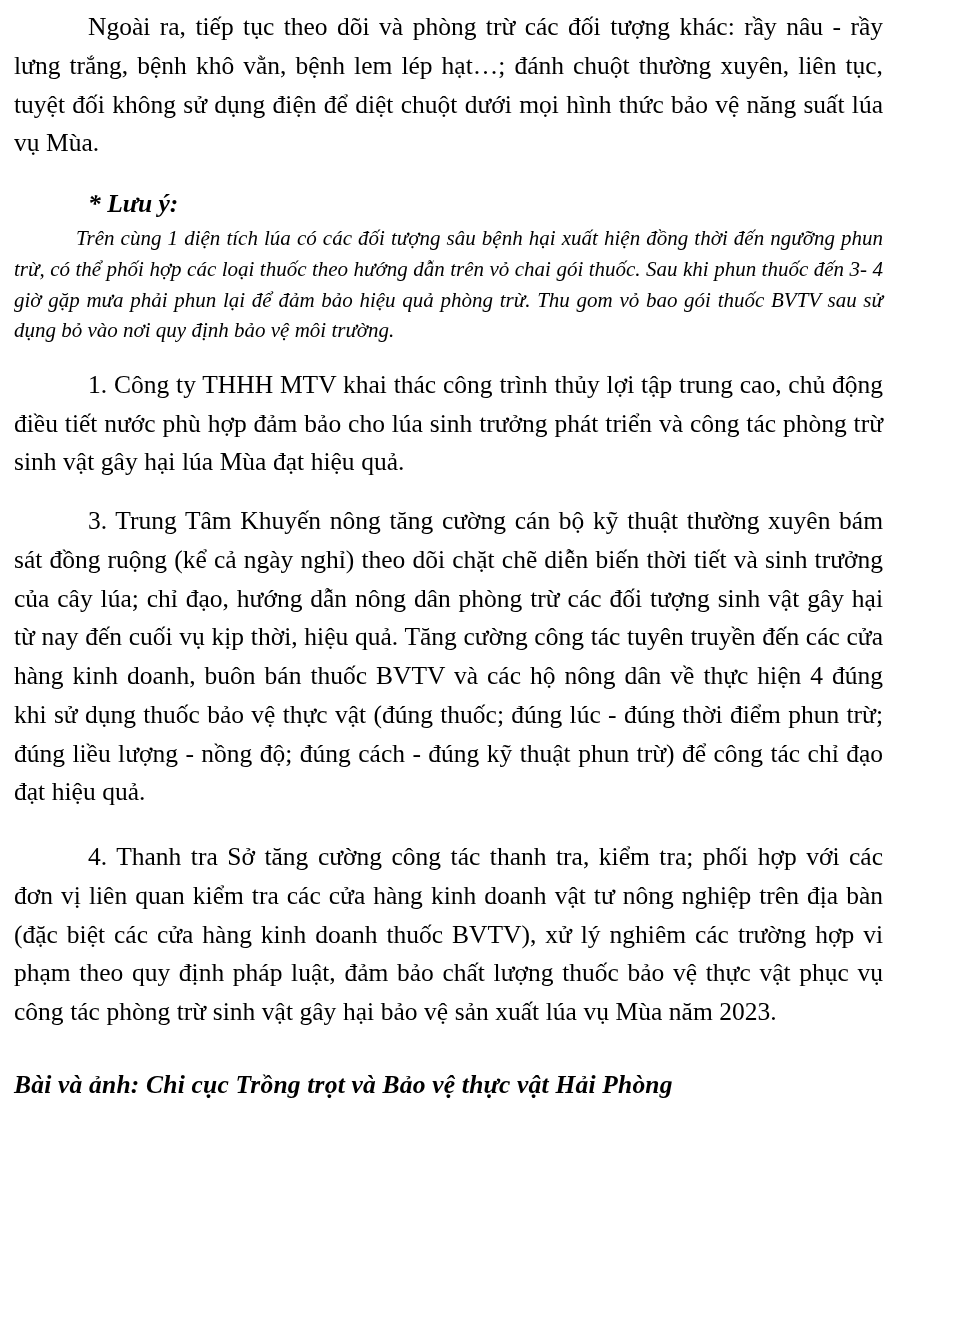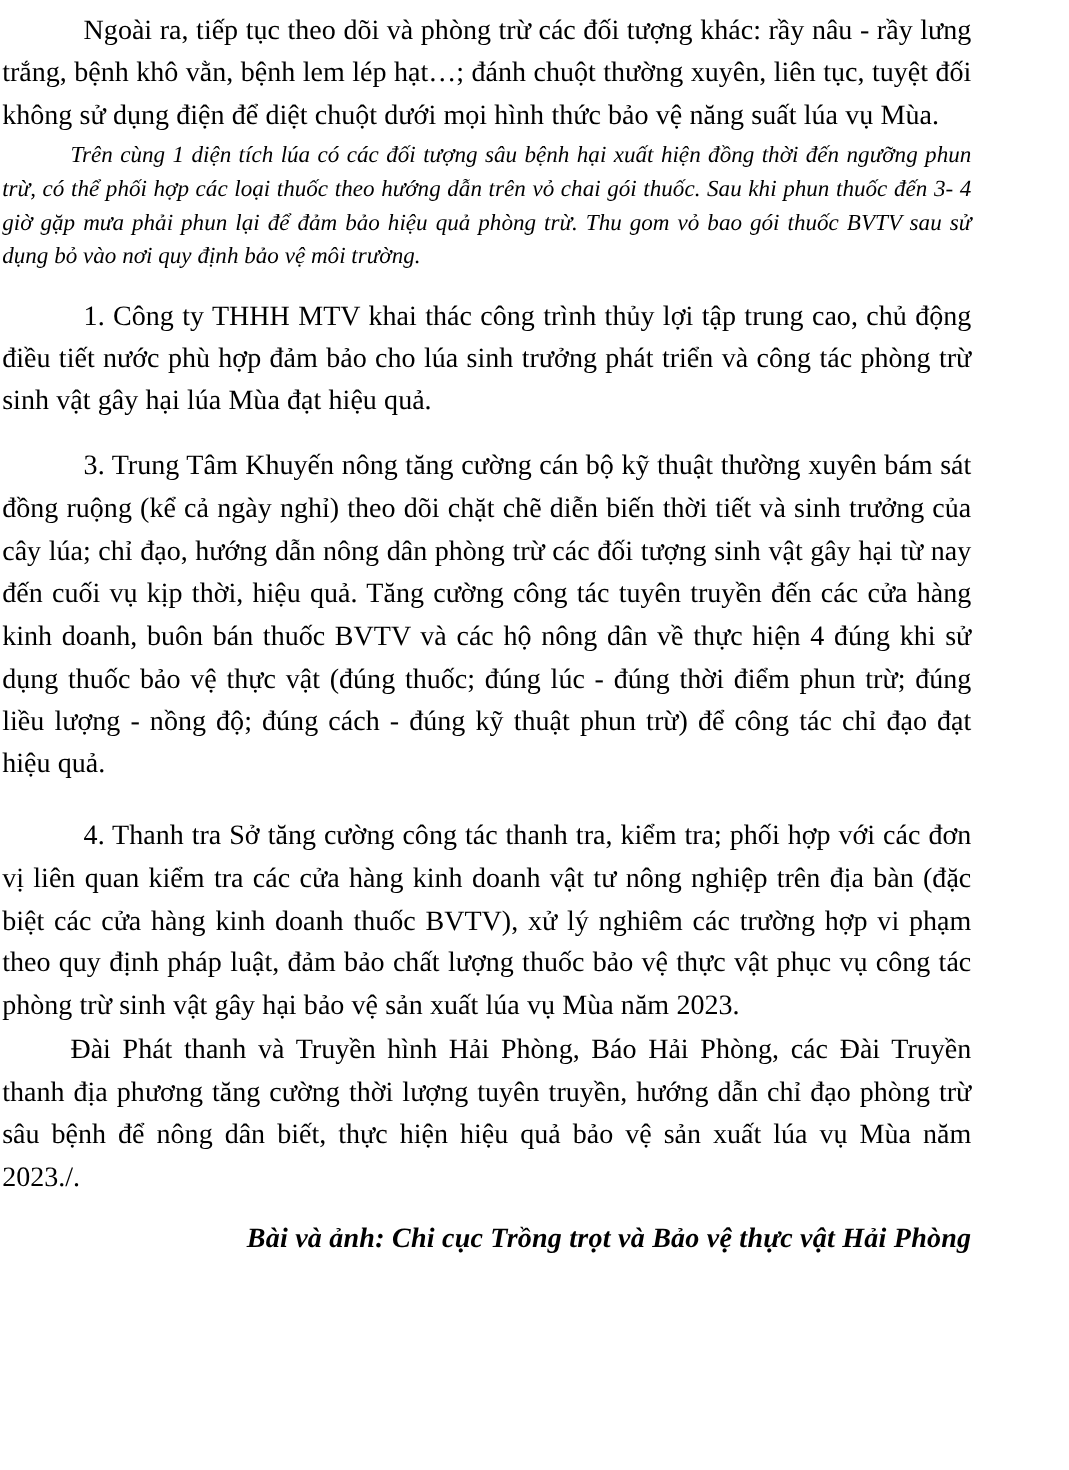--- a/index.html
+++ b/index.html
@@ -11,21 +11,21 @@
     width: 972px;
     height: 1336px;
     font-family: "Liberation Serif", "DejaVu Serif", serif;
     color: #000000;
   }
   .page {
     position: relative;
     width: 897px;
     min-height: 1336px;
     box-sizing: border-box;
-    padding: 8px 14px 10px 2px;
+    padding: 8px 14px 10px 14px;
   }
   .para {
     font-size: 25.5px;
     line-height: 1.52;
     text-align: justify;
     text-justify: inter-word;
     margin: 0 0 1px 0;
     word-spacing: 0.2px;
   }
   .indent {
@@ -53,39 +53,38 @@
   .gap-top {
     margin-top: 20px;
   }
   .gap-top-lg {
     margin-top: 26px;
   }
   .signature {
     font-size: 25.5px;
     font-style: italic;
     font-weight: bold;
-    text-align: right;
-    margin-top: 21px;
+    margin-top: 38px;
     letter-spacing: 0.2px;
   }
 </style>
 </head>
 <body>
 
 <div class="page">
 
   <p class="para indent">Ngoài ra, tiếp tục theo dõi và phòng trừ các đối tượng khác: rầy nâu - rầy lưng trắng, bệnh khô vằn, bệnh lem lép hạt…; đánh chuột thường xuyên, liên tục, tuyệt đối không sử dụng điện để diệt chuột dưới mọi hình thức bảo vệ năng suất lúa vụ Mùa.</p>
 
+  <p class="note-head">* Lưu ý:</p>
 
   <p class="note-body">Trên cùng 1 diện tích lúa có các đối tượng sâu bệnh hại xuất hiện đồng thời đến ngưỡng phun trừ, có thể phối hợp các loại thuốc theo hướng dẫn trên vỏ chai gói thuốc. Sau khi phun thuốc đến 3- 4 giờ gặp mưa phải phun lại để đảm bảo hiệu quả phòng trừ. Thu gom vỏ bao gói thuốc BVTV sau sử dụng bỏ vào nơi quy định bảo vệ môi trường.</p>
 
   <p class="para indent gap-top">1. Công ty THHH MTV khai thác công trình thủy lợi tập trung cao, chủ động điều tiết nước phù hợp đảm bảo cho lúa sinh trưởng phát triển và công tác phòng trừ sinh vật gây hại lúa Mùa đạt hiệu quả.</p>
 
   <p class="para indent gap-top">3. Trung Tâm Khuyến nông tăng cường cán bộ kỹ thuật thường xuyên bám sát đồng ruộng (kể cả ngày nghỉ) theo dõi chặt chẽ diễn biến thời tiết và sinh trưởng của cây lúa; chỉ đạo, hướng dẫn nông dân phòng trừ các đối tượng sinh vật gây hại từ nay đến cuối vụ kịp thời, hiệu quả. Tăng cường công tác tuyên truyền đến các cửa hàng kinh doanh, buôn bán thuốc BVTV và các hộ nông dân về thực hiện 4 đúng khi sử dụng thuốc bảo vệ thực vật (đúng thuốc; đúng lúc - đúng thời điểm phun trừ; đúng liều lượng - nồng độ; đúng cách - đúng kỹ thuật phun trừ) để công tác chỉ đạo đạt hiệu quả.</p>
 
   <p class="para indent gap-top-lg">4. Thanh tra Sở tăng cường công tác thanh tra, kiểm tra; phối hợp với các đơn vị liên quan kiểm tra các cửa hàng kinh doanh vật tư nông nghiệp trên địa bàn (đặc biệt các cửa hàng kinh doanh thuốc BVTV), xử lý nghiêm các trường hợp vi phạm theo quy định pháp luật, đảm bảo chất lượng thuốc bảo vệ thực vật phục vụ công tác phòng trừ sinh vật gây hại bảo vệ sản xuất lúa vụ Mùa năm 2023.</p>
 
 
-  <p class="para indent-sm">Đài Phát thanh và Truyền hình Hải Phòng, Báo Hải Phòng, các Đài Truyền thanh địa phương tăng cường thời lượng tuyên truyền, hướng dẫn chỉ đạo phòng trừ sâu bệnh để nông dân biết, thực hiện hiệu quả bảo vệ sản xuất lúa vụ Mùa năm 2023./.</p>
 
   <p class="signature">Bài và ảnh: Chi cục Trồng trọt và Bảo vệ thực vật Hải Phòng</p>
 
 </div>
 
 </body></html>

